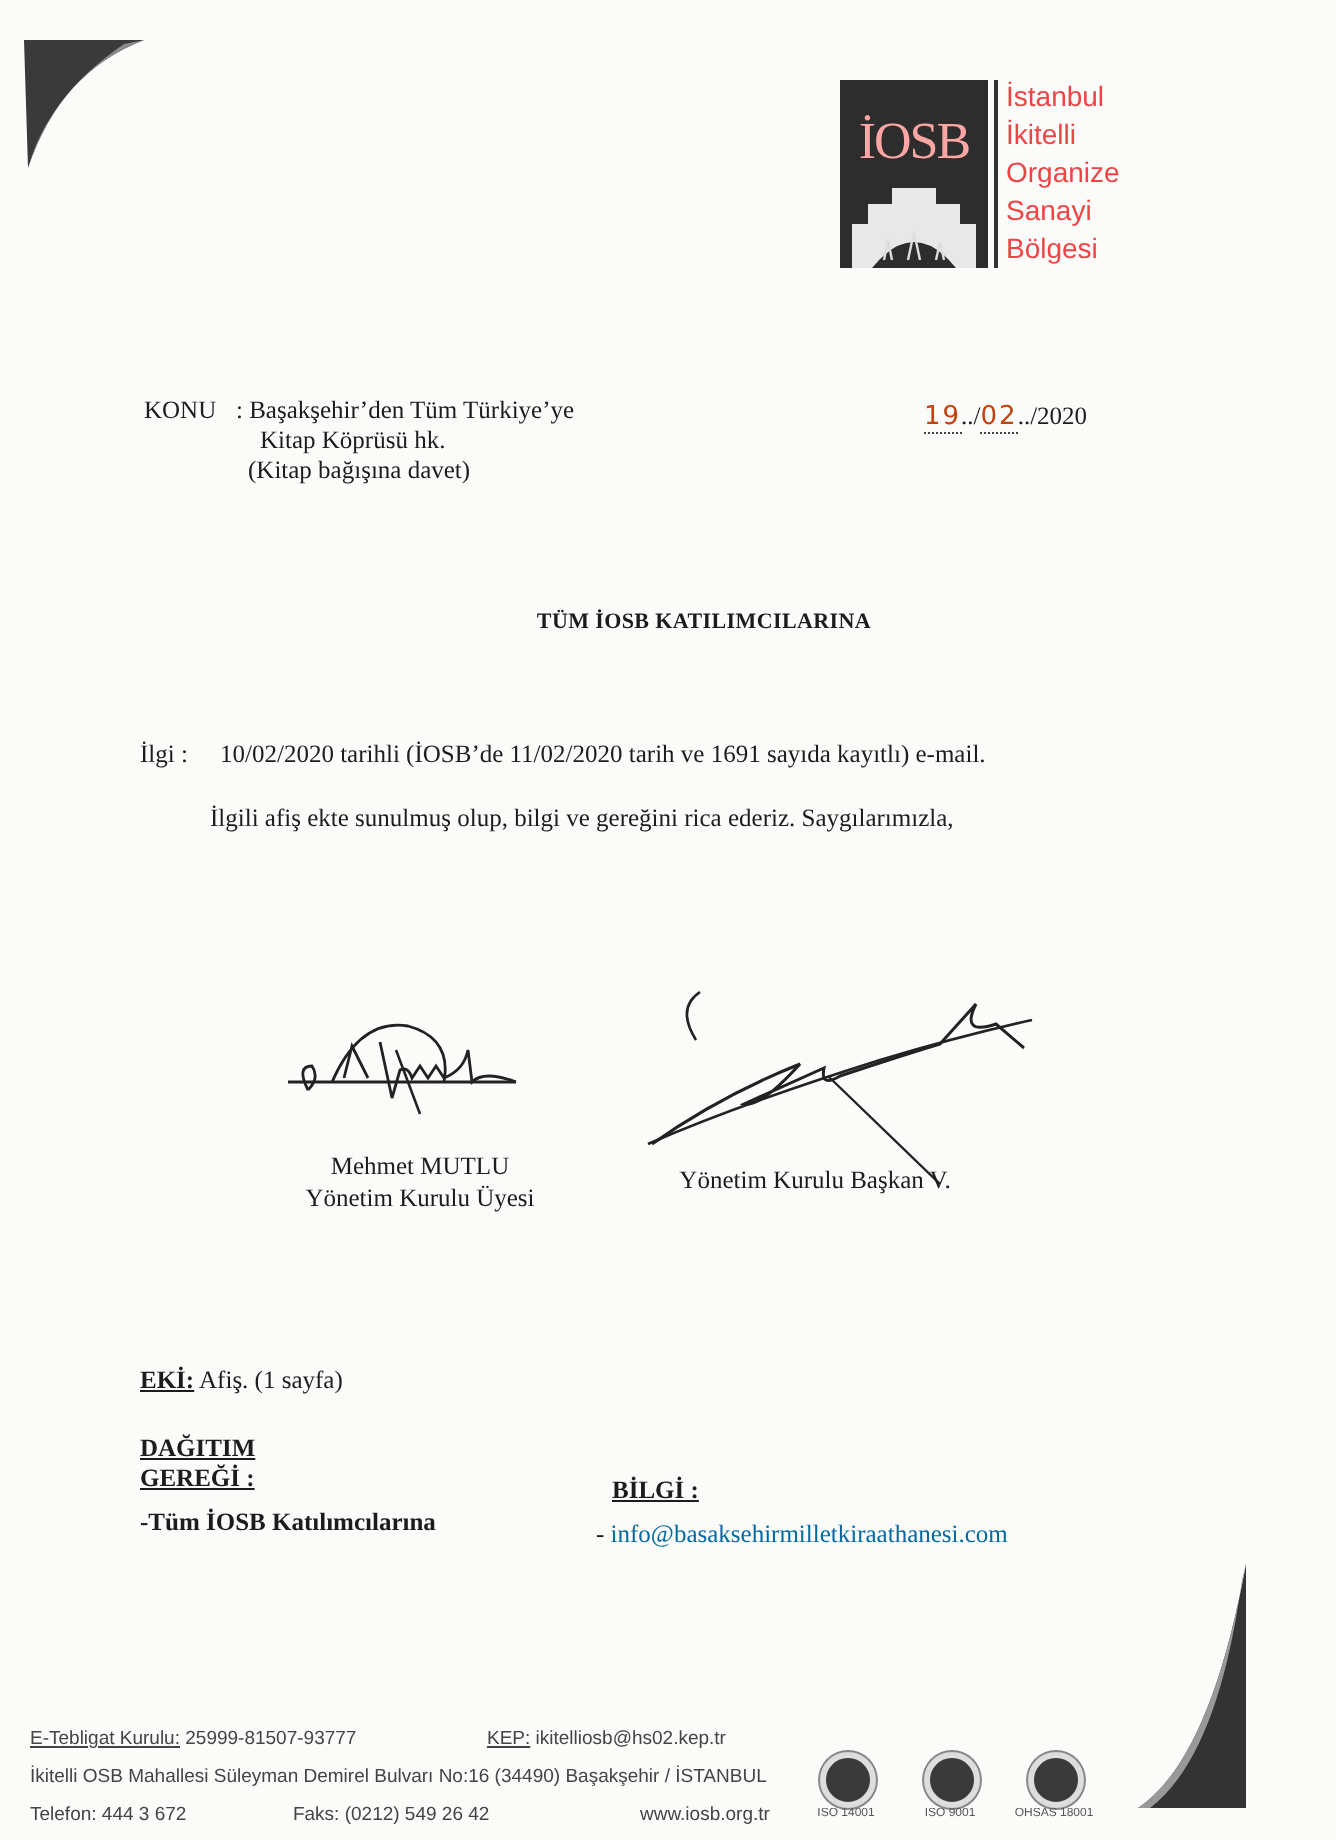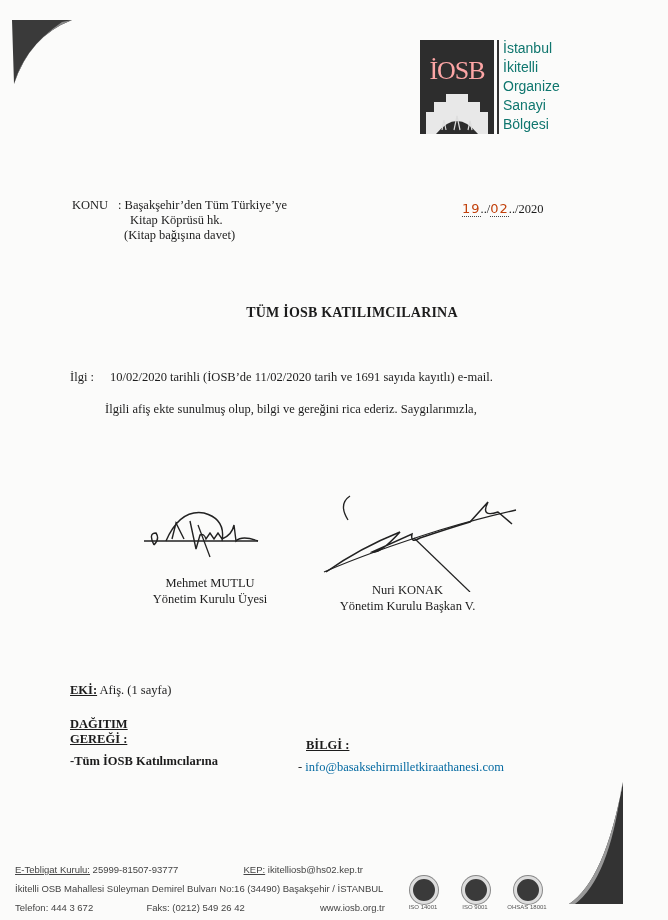--- a/index.html
+++ b/index.html
@@ -7,28 +7,28 @@
       width:668px; height:920px; position:relative; overflow:hidden;
       background:#fbfbfa; color:#1c1c1c;
       font-family:"Liberation Serif", "DejaVu Serif", serif;
     }
     .abs { position:absolute; }
     .corner-tl { left:10px; top:18px; }
     .corner-br { left:565px; top:780px; }
     .logo-box { left:420px; top:40px; width:74px; width:74px; height:94px; background:#2d2d2d; overflow:hidden; }
     .logo-text { position:absolute; left:0; right:0; top:16px; text-align:center; color:#fca5a5; font-size:26px; letter-spacing:-1px; font-family:"Liberation Serif", serif; }
     .logo-divider { left:497px; top:40px; width:2px; height:94px; background:#333; }
-    .org-name { left:503px; top:39px; font-family:"Liberation Sans", "DejaVu Sans", sans-serif; font-size:14px; line-height:19px; color:#0f766e; }
+    .org-name { left:503px; top:39px; font-family:"Liberation Sans", "DejaVu Sans", sans-serif; font-size:14px; line-height:19px; color:#ef4444; }
     .meta { left:72px; top:198px; font-size:12.5px; line-height:15px; }
     .meta .lbl { display:inline-block; width:46px; }
     .meta .row2 { padding-left:46px; }
     .date { left:462px; top:201px; font-size:12.5px; }
     .date .hand { font-family:"DejaVu Sans", sans-serif; font-size:13px; color:#c2410c; letter-spacing:1px; }
     .dots { border-bottom:1px dotted #444; }
-    .recipient { left:0; right:0; top:305px; text-align:center; font-weight:bold; font-size:14px; letter-spacing:0.2px; padding-left:36px; }
+    .recipient { left:0; right:0; top:305px; text-align:center; font-weight:bold; font-size:11px; letter-spacing:0.2px; padding-left:36px; }
     .ilgi { left:70px; top:370px; font-size:12.5px; }
     .ilgi .lbl { display:inline-block; width:40px; }
     .body { left:70px; top:399px; width:485px; font-size:12.5px; line-height:20.5px; text-align:justify; }
     .body p { margin:0; }
     .indent { text-indent:35px; }
     .sig-left { left:130px; top:575px; width:160px; text-align:center; font-size:12.5px; line-height:16px; }
     .sig-right { left:320px; top:582px; width:175px; text-align:center; font-size:12.5px; line-height:16px; }
     .ek { left:70px; top:683px; font-size:12.5px; }
     .ek b { text-decoration:underline; }
     .dagitim { left:70px; top:717px; font-size:12.5px; font-weight:bold; line-height:15px; text-decoration:underline; }
@@ -105,21 +105,20 @@
   <path d="M6 80 Q40 56 80 40 Q60 62 52 60 L92 42 Q90 52 100 46 Q130 36 150 30 L168 10 Q160 26 178 20 L192 32" stroke="#222" stroke-width="1.5" fill="none"></path>
   <path d="M4 80 Q50 60 120 38 Q160 26 196 18" stroke="#222" stroke-width="1.3" fill="none"></path>
   <path d="M94 46 L150 100" stroke="#222" stroke-width="1.2" fill="none"></path>
 </svg>
 
 <div class="abs sig-left">
   <div>Mehmet MUTLU</div>
   <div>Yönetim Kurulu Üyesi</div>
 </div>
 <div class="abs sig-right">
-  <div>Nuri KONAK</div>
   <div>Yönetim Kurulu Başkan V.</div>
 </div>
 
 <div class="abs ek">
   <b>EKİ:</b><span> Afiş. (1 sayfa)</span>
 </div>
 
 <div class="abs dagitim">
   <div>DAĞITIM</div>
   <div>GEREĞİ :</div>

